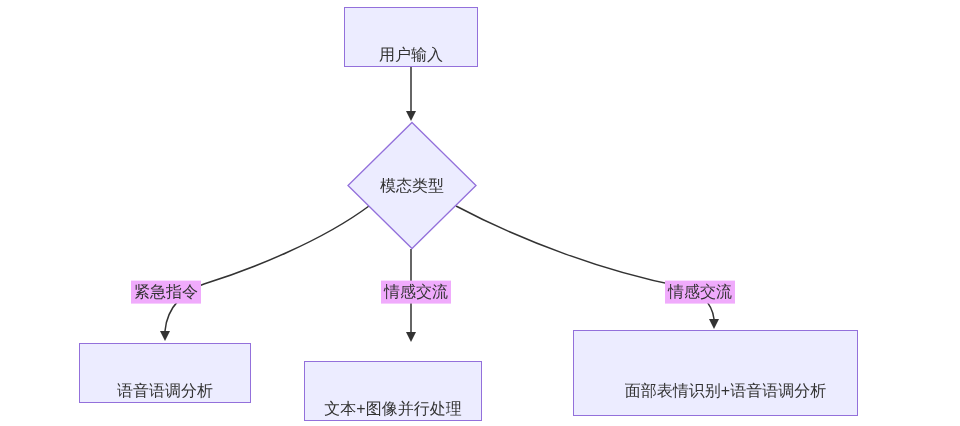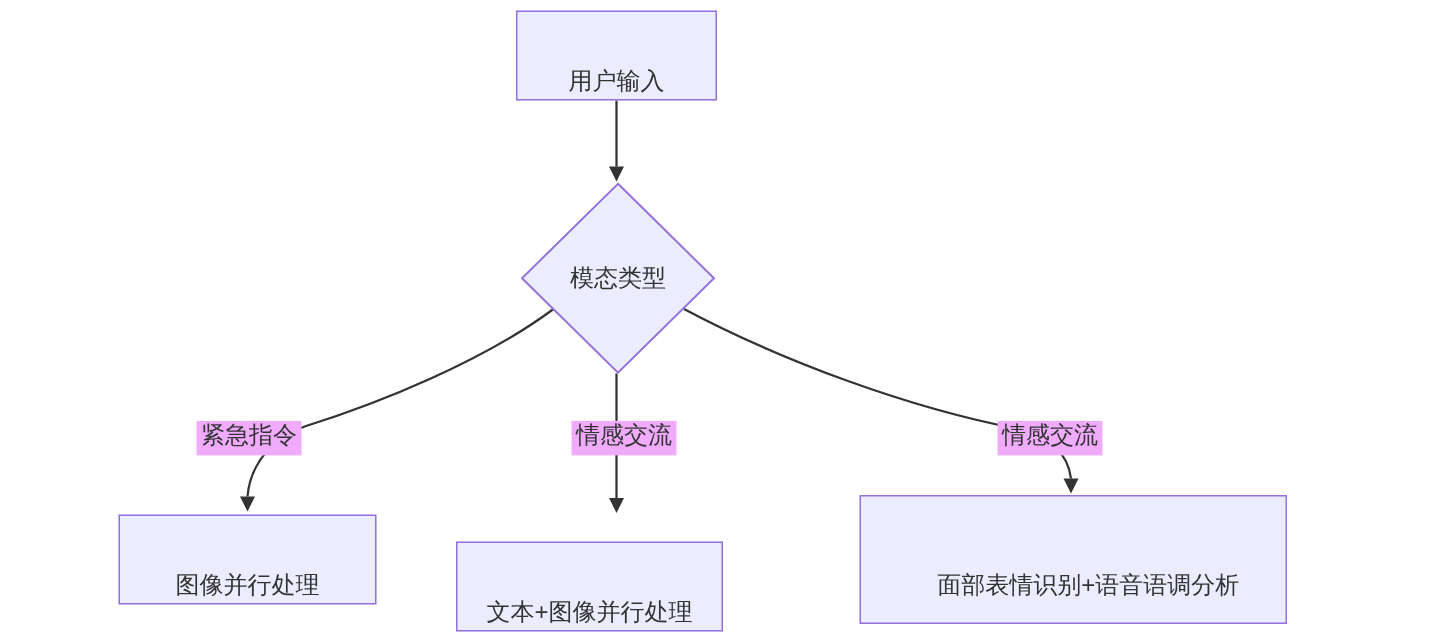--- a/index.html
+++ b/index.html
@@ -96,21 +96,21 @@
     <polygon class="diamond-shape" points="412,122.5 476,185.5 412,248.5 348,185.5"></polygon>
   </svg>
 
   <div class="node-rect" style="left:344px; top:7px; width:134px; height:60px;">
     <span class="node-label-inner">用户输入</span>
   </div>
 
   <div class="diamond-label" style="left:412px; top:186px;">模态类型</div>
 
   <div class="node-rect" style="left:79px; top:343px; width:172px; height:60px;">
-    <span class="node-label-inner">图像并行处理</span>
+    <span class="node-label-inner">语音语调分析</span>
   </div>
 
   <div class="node-rect" style="left:304px; top:361px; width:178px; height:60px;">
     <span class="node-label-inner">文本+图像并行处理</span>
   </div>
 
   <div class="node-rect" style="left:573px; top:330px; width:285px; height:86px;padding-left:20px;">
     <span class="node-label-inner wrap-200">面部表情识别+语音语调分析</span>
   </div>
 

